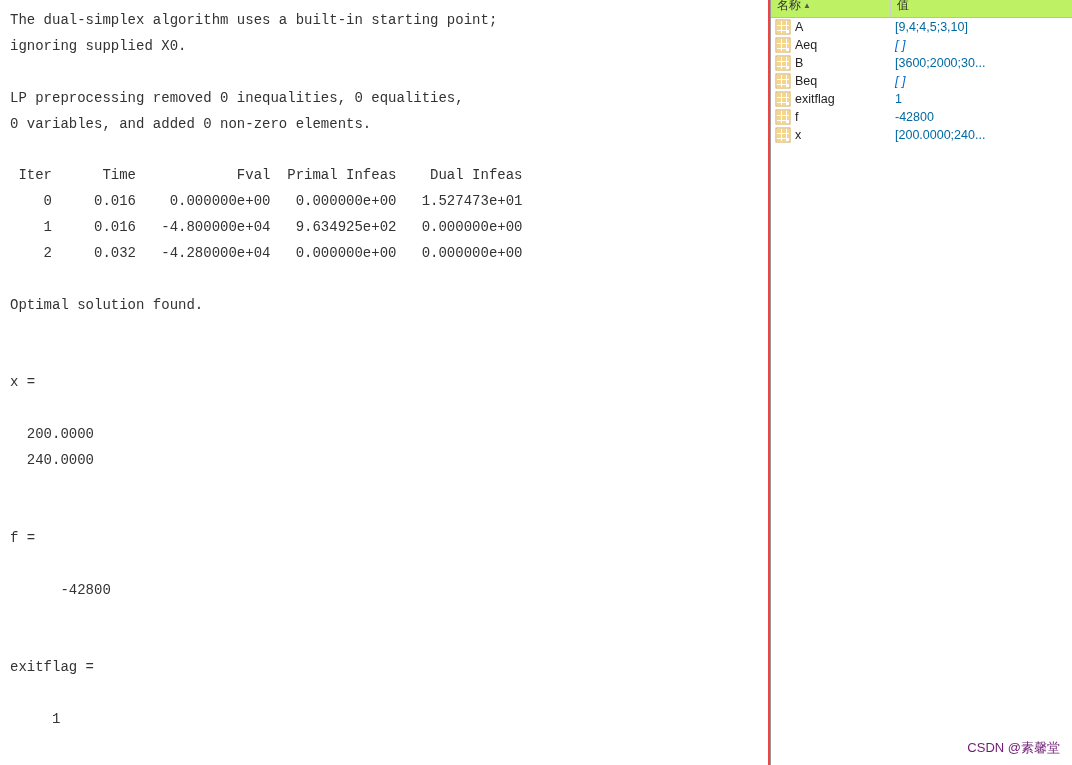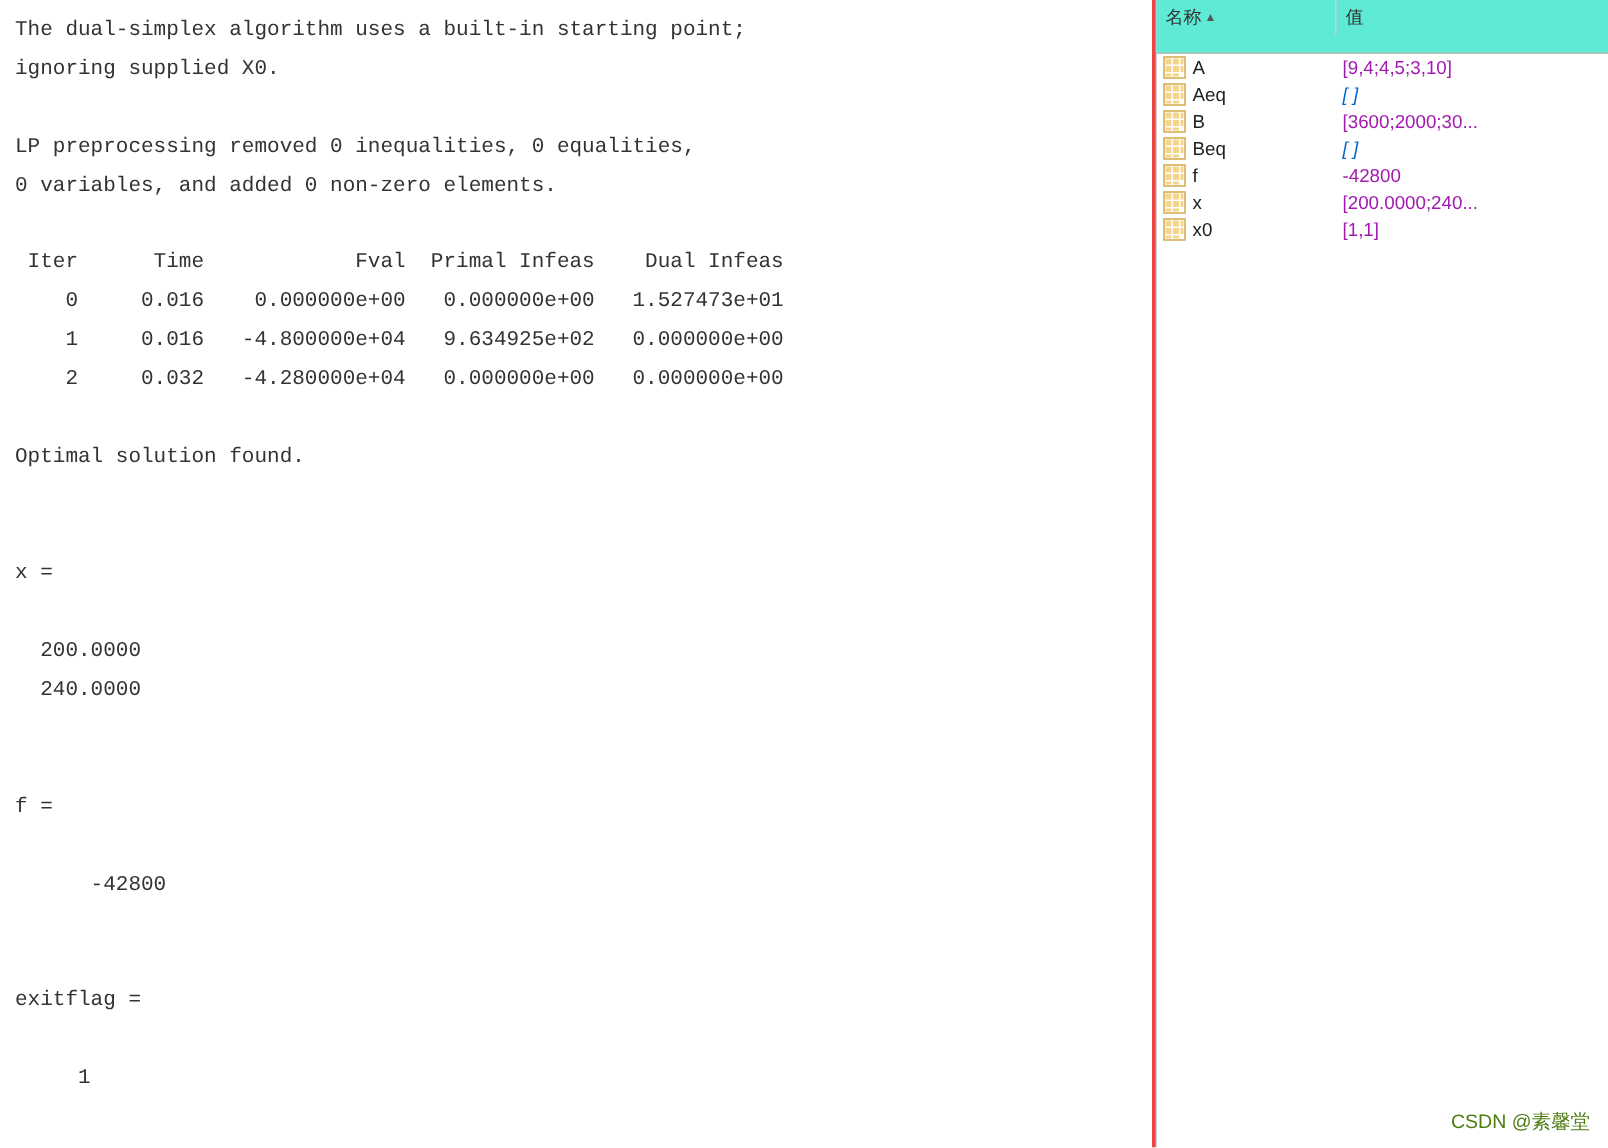--- a/index.html
+++ b/index.html
@@ -25,26 +25,26 @@
     }
     .workspace-pane {
       width: 302px;
       background: #fff;
       display: flex;
       flex-direction: column;
       border-left: 1px solid #999;
     }
     .ws-header {
       display: flex;
-      background: #5eead4;
+      background: #bef264;
       border-bottom: 1px solid #bbb;
       font-family: "Microsoft YaHei", Arial, sans-serif;
       font-size: 12px;
-      height: 36px;
-      align-items: flex-start;
+      height: 18px;
+      align-items: flex-end;
     }
     .ws-header-col {
       padding: 3px 6px;
       border-right: 1px solid #ccc;
       display: flex;
       align-items: center;
       color: #333;
     }
     .ws-header-col.name { width: 120px; }
     .ws-header-col.value { flex: 1; border-right: none; }
@@ -67,38 +67,38 @@
     .ws-cell-name {
       width: 120px;
       padding-left: 4px;
       display: flex;
       align-items: center;
       color: #222;
     }
     .ws-cell-value {
       flex: 1;
       padding-left: 4px;
-      color: #a21caf;
+      color: #0369a1;
       white-space: nowrap;
       overflow: hidden;
     }
     .ws-cell-value.italic { font-style: italic; color: #0066cc; }
     .var-icon {
       width: 16px;
       height: 16px;
       margin-right: 4px;
       display: inline-flex;
       flex-shrink: 0;
     }
     .var-icon svg { width: 16px; height: 16px; }
     .watermark {
       position: absolute;
       bottom: 8px;
       right: 12px;
-      color: #4d7c0f;
+      color: #701a75;
       font-size: 13px;
       font-family: "Microsoft YaHei", Arial, sans-serif;
     }
   </style>
 </head>
 <body>
 
 <div class="console-pane"><span>The dual-simplex algorithm uses a built-in starting point;</span>
 <span>ignoring supplied X0.</span>
 <span></span>
@@ -223,20 +223,39 @@
               <rect x="2" y="2" width="4" height="4" fill="#f5d58a"></rect>
               <rect x="7" y="2" width="4" height="4" fill="#f5d58a"></rect>
               <rect x="2" y="7" width="4" height="4" fill="#f5d58a"></rect>
               <rect x="7" y="7" width="4" height="4" fill="#f5d58a"></rect>
               <rect x="12" y="2" width="2" height="4" fill="#f5d58a"></rect>
               <rect x="12" y="7" width="2" height="4" fill="#f5d58a"></rect>
               <rect x="2" y="12" width="4" height="2" fill="#f5d58a"></rect>
               <rect x="7" y="12" width="4" height="2" fill="#f5d58a"></rect>
             </svg>
           </span>
+          <span>exitflag</span>
+        </div>
+        <div class="ws-cell-value">1</div>
+      </div>
+      <div class="ws-row">
+        <div class="ws-cell-name">
+          <span class="var-icon">
+            <svg viewBox="0 0 16 16">
+              <rect x="1" y="1" width="14" height="14" fill="#fff" stroke="#d4a84b" stroke-width="1"></rect>
+              <rect x="2" y="2" width="4" height="4" fill="#f5d58a"></rect>
+              <rect x="7" y="2" width="4" height="4" fill="#f5d58a"></rect>
+              <rect x="2" y="7" width="4" height="4" fill="#f5d58a"></rect>
+              <rect x="7" y="7" width="4" height="4" fill="#f5d58a"></rect>
+              <rect x="12" y="2" width="2" height="4" fill="#f5d58a"></rect>
+              <rect x="12" y="7" width="2" height="4" fill="#f5d58a"></rect>
+              <rect x="2" y="12" width="4" height="2" fill="#f5d58a"></rect>
+              <rect x="7" y="12" width="4" height="2" fill="#f5d58a"></rect>
+            </svg>
+          </span>
           <span>f</span>
         </div>
         <div class="ws-cell-value">-42800</div>
       </div>
       <div class="ws-row">
         <div class="ws-cell-name">
           <span class="var-icon">
             <svg viewBox="0 0 16 16">
               <rect x="1" y="1" width="14" height="14" fill="#fff" stroke="#d4a84b" stroke-width="1"></rect>
               <rect x="2" y="2" width="4" height="4" fill="#f5d58a"></rect>
@@ -245,36 +264,17 @@
               <rect x="7" y="7" width="4" height="4" fill="#f5d58a"></rect>
               <rect x="12" y="2" width="2" height="4" fill="#f5d58a"></rect>
               <rect x="12" y="7" width="2" height="4" fill="#f5d58a"></rect>
               <rect x="2" y="12" width="4" height="2" fill="#f5d58a"></rect>
               <rect x="7" y="12" width="4" height="2" fill="#f5d58a"></rect>
             </svg>
           </span>
           <span>x</span>
         </div>
         <div class="ws-cell-value">[200.0000;240...</div>
-      </div>
-      <div class="ws-row">
-        <div class="ws-cell-name">
-          <span class="var-icon">
-            <svg viewBox="0 0 16 16">
-              <rect x="1" y="1" width="14" height="14" fill="#fff" stroke="#d4a84b" stroke-width="1"></rect>
-              <rect x="2" y="2" width="4" height="4" fill="#f5d58a"></rect>
-              <rect x="7" y="2" width="4" height="4" fill="#f5d58a"></rect>
-              <rect x="2" y="7" width="4" height="4" fill="#f5d58a"></rect>
-              <rect x="7" y="7" width="4" height="4" fill="#f5d58a"></rect>
-              <rect x="12" y="2" width="2" height="4" fill="#f5d58a"></rect>
-              <rect x="12" y="7" width="2" height="4" fill="#f5d58a"></rect>
-              <rect x="2" y="12" width="4" height="2" fill="#f5d58a"></rect>
-              <rect x="7" y="12" width="4" height="2" fill="#f5d58a"></rect>
-            </svg>
-          </span>
-          <span>x0</span>
-        </div>
-        <div class="ws-cell-value">[1,1]</div>
       </div>
     </div>
 </div>
 
 <div class="watermark">CSDN @素馨堂</div>
 
 </body></html>

